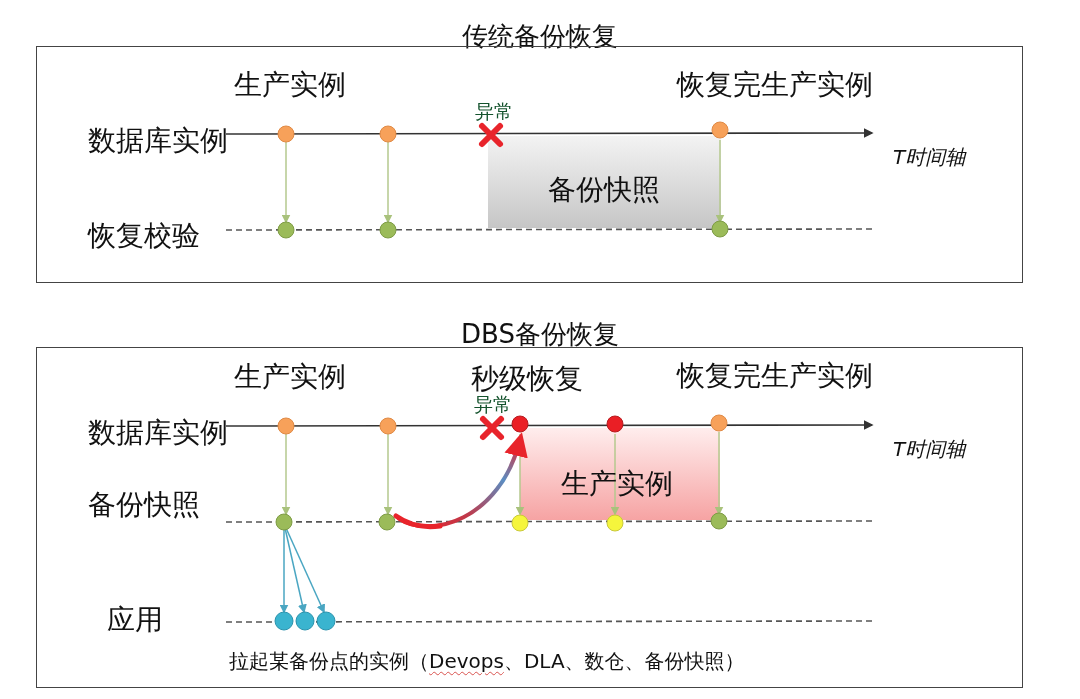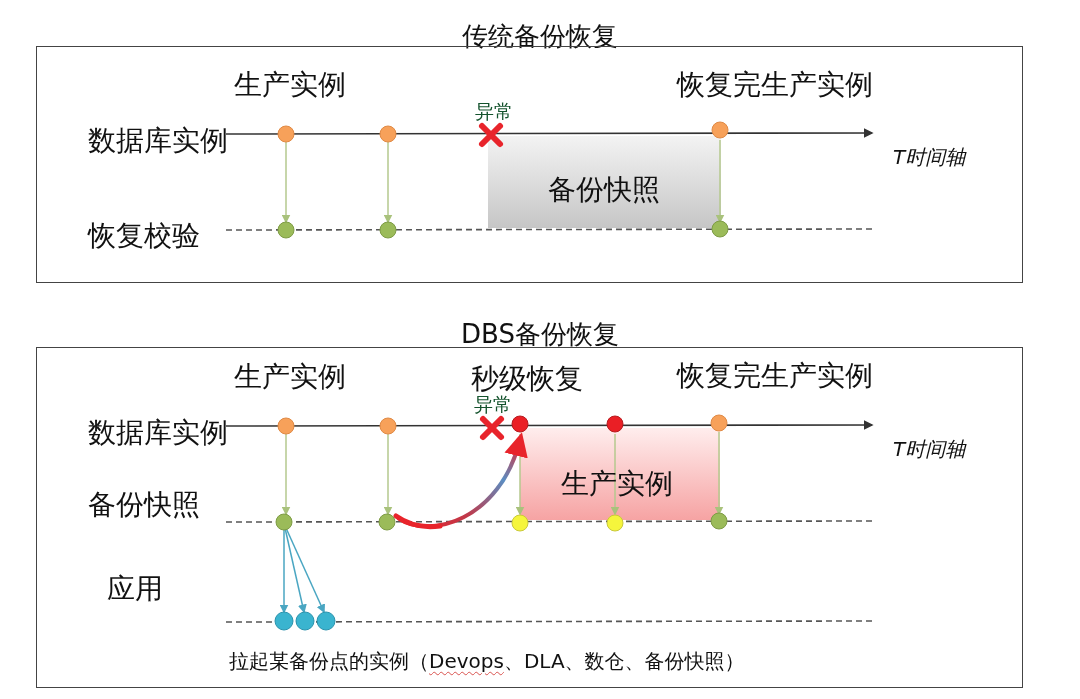--- a/index.html
+++ b/index.html
@@ -126,20 +126,20 @@
 <div class="abs label" style="left:88px; top:217px;">恢复校验</div>
 <div class="abs axis-label" style="left:893px; top:121px;">T时间轴</div>
 <div class="abs red center" style="left:494px; top:99px;">异常</div>
 <div class="abs label center" style="left:604px; top:171px;">备份快照</div>
 
 <div class="abs label center" style="left:290px; top:358px;">生产实例</div>
 <div class="abs label center" style="left:527px; top:360px;text-align:center;">秒级恢复</div>
 <div class="abs label center" style="left:775px; top:357px;">恢复完生产实例</div>
 <div class="abs label" style="left:88px; top:414px;">数据库实例</div>
 <div class="abs label" style="left:88px; top:486px;">备份快照</div>
-<div class="abs label" style="left:107px; top:570px;">应用</div>
+<div class="abs label" style="left:107px; top:601px;">应用</div>
 <div class="abs axis-label" style="left:893px; top:413px;">T时间轴</div>
 <div class="abs red center" style="left:493px; top:392px;">异常</div>
 <div class="abs label center" style="left:617px; top:465px;">生产实例</div>
 
 <div class="abs footer-text" style="left:229px; top:648px;">
   <span>拉起某备份点的实例（</span><span class="underline-wavy">Devops</span><span>、DLA、数仓、备份快照）</span>
 </div>
 
 </body></html>

